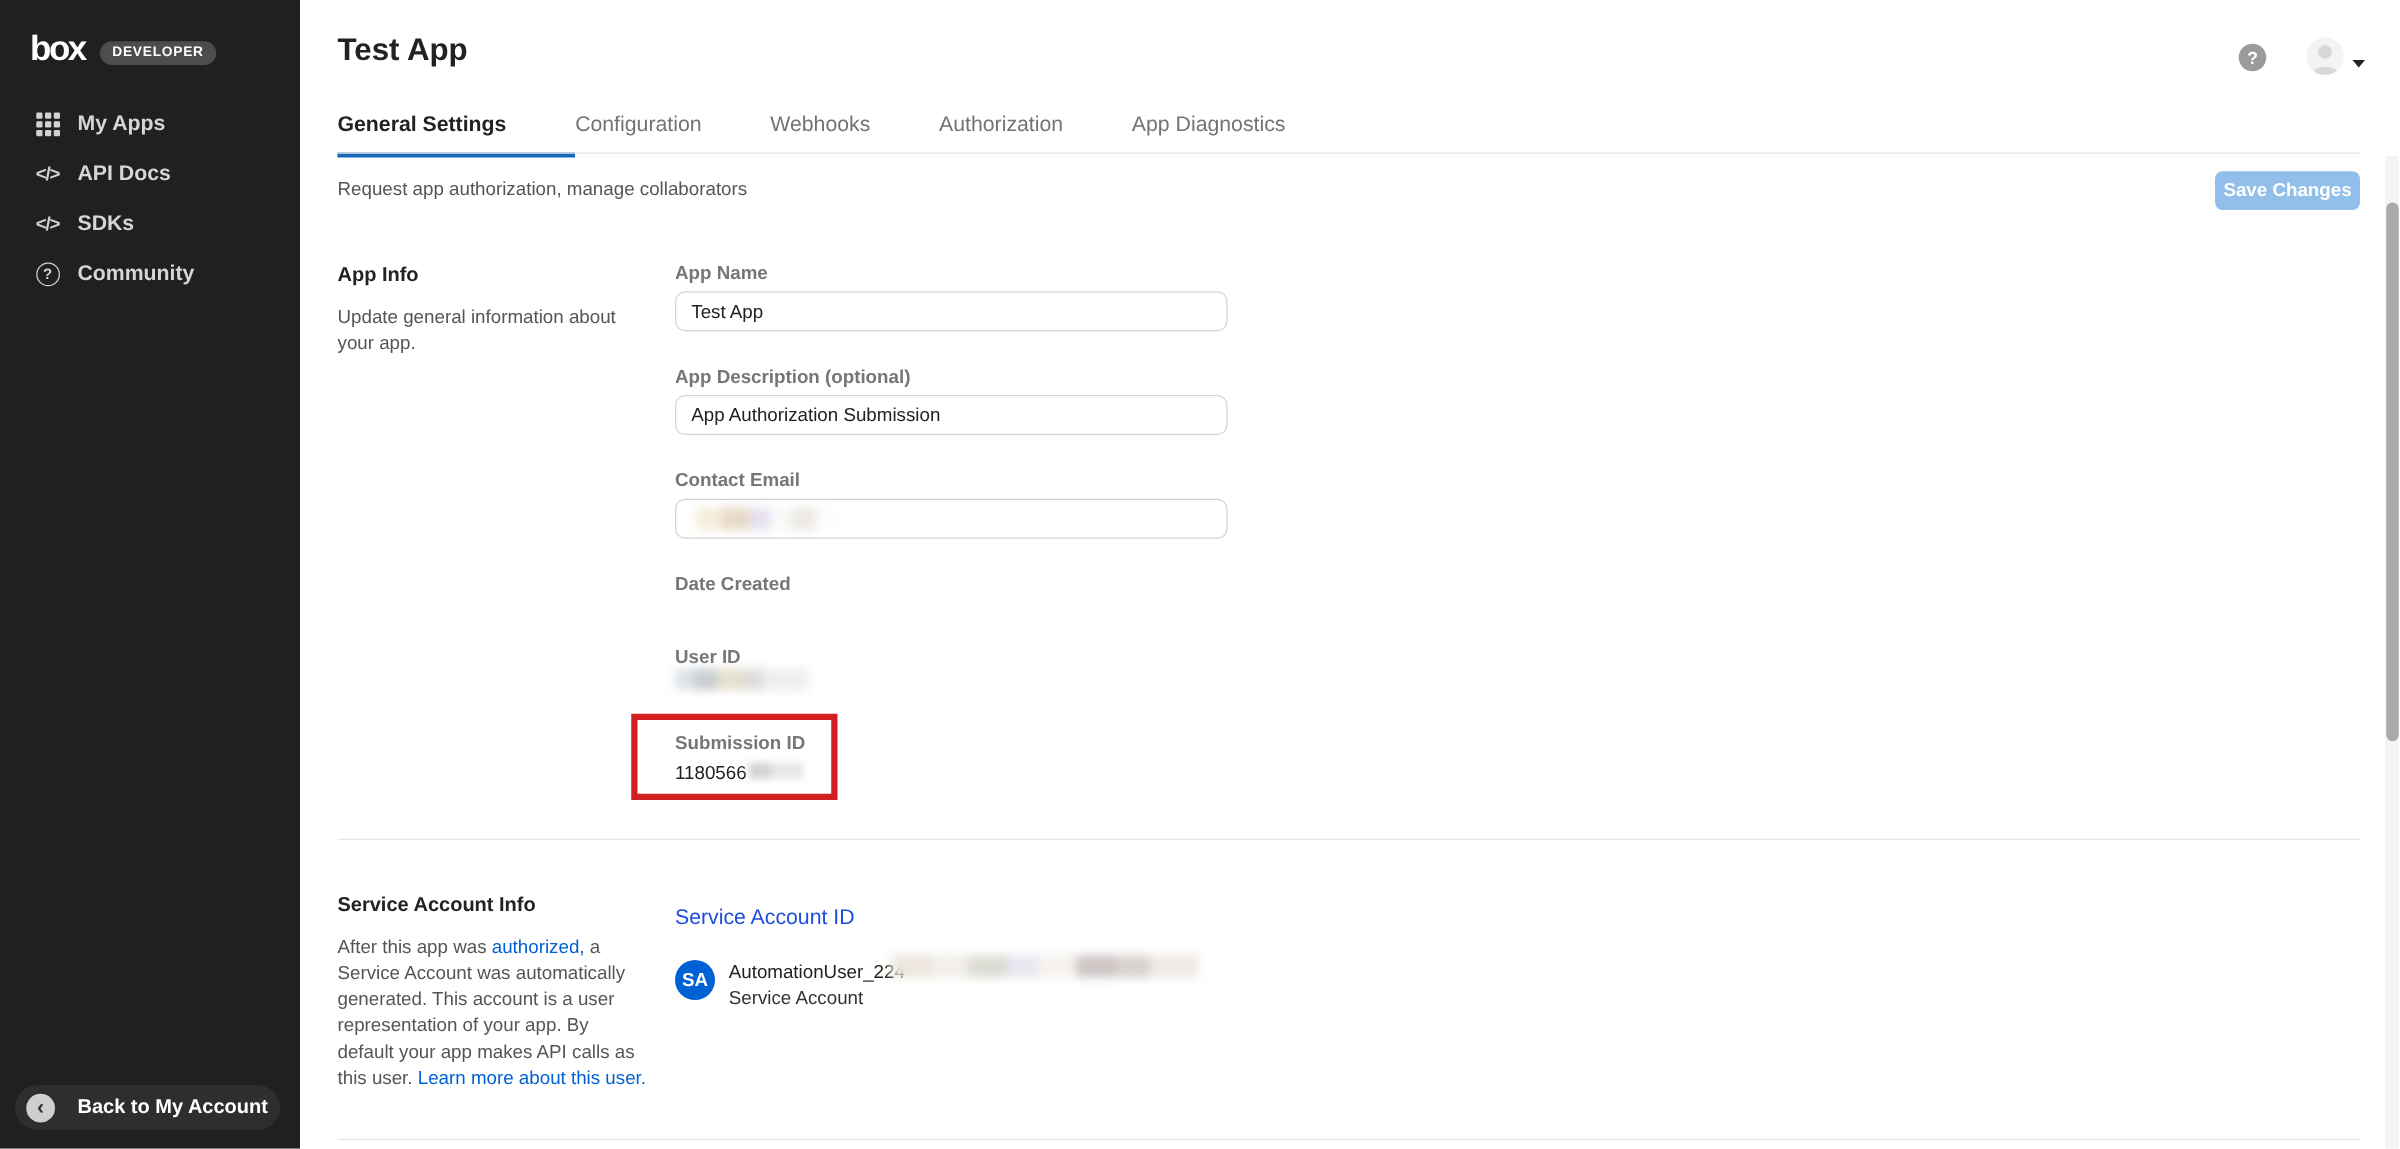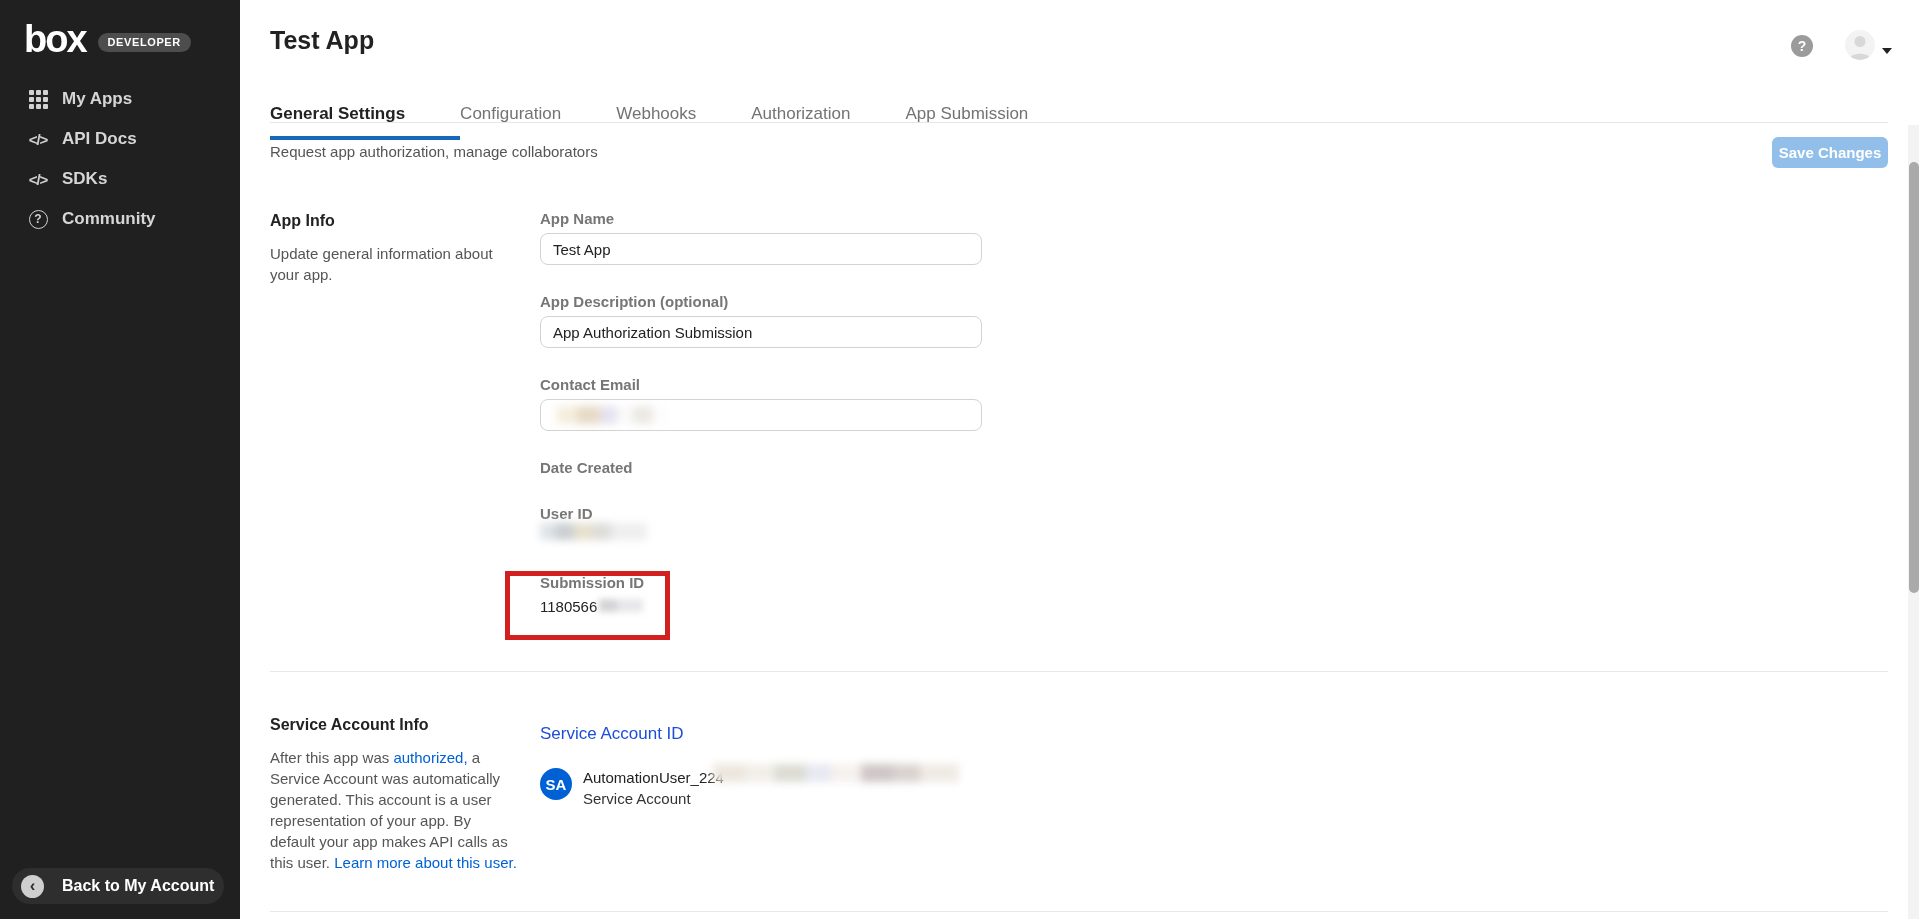--- a/index.html
+++ b/index.html
@@ -2,21 +2,21 @@
 <html><head>
 <meta charset="utf-8">
 <style>
   * { margin:0; padding:0; box-sizing:border-box; }
   html,body { width:1920px; height:919px; font-family:"Liberation Sans", sans-serif; background:#ffffff; overflow:hidden; }
   .page { position:relative; width:1920px; height:919px; background:#ffffff; }
 
   
   .sidebar { position:absolute; left:0; top:0; width:240px; height:919px; background:#202020; }
   .logo-row { position:absolute; left:24px; top:20px; display:flex; align-items:center; }
-  .box-logo { color:#ffffff; font-size:38px; font-weight:bold; letter-spacing:-2px; line-height:38px; }
+  .box-logo { color:#ffffff; font-size:28px; font-weight:bold; letter-spacing:-2px; line-height:38px; }
   .dev-badge { margin-left:12px; margin-top:6px; background:#4d4d4d; color:#ffffff; font-size:11px; font-weight:bold; letter-spacing:0.6px; border-radius:10px; padding:3px 10px 4px; }
   .nav { position:absolute; left:0; top:79px; width:240px; }
   .nav-item { display:flex; align-items:center; height:40px; padding-left:28px; cursor:pointer; color:#d2d2d2; }
   .nav-icon { width:20px; height:20px; display:flex; align-items:center; justify-content:center; margin-right:14px; flex:none; }
   .grid-icon { display:grid; grid-template-columns:repeat(3,5px); grid-template-rows:repeat(3,5px); gap:2px; }
   .grid-icon span { background:#d2d2d2; width:5px; height:5px; border-radius:1px; }
   .code-glyph { font-size:15px; font-weight:bold; color:#d2d2d2; letter-spacing:-1px; }
   .q-circle { width:19px; height:19px; border:1.6px solid #d2d2d2; border-radius:50%; display:flex; align-items:center; justify-content:center; font-size:12px; font-weight:bold; color:#d2d2d2; }
   .nav-label { font-size:17px; font-weight:600; color:#d6d6d6; }
   .back-btn { position:absolute; left:12px; top:868px; width:212px; height:36px; background:#2e2e2e; border-radius:18px; display:flex; align-items:center; padding-left:9px; cursor:pointer; }
@@ -24,21 +24,21 @@
   .back-label { margin-left:18px; color:#ffffff; font-size:16px; font-weight:bold; }
 
   
   .page-title { position:absolute; left:270px; top:26px; font-size:25px; font-weight:bold; color:#222222; }
   .help-icon { position:absolute; left:1791px; top:35px; width:22px; height:22px; background:#9b9b9b; border-radius:50%; color:#ffffff; font-size:14px; font-weight:bold; display:flex; align-items:center; justify-content:center; cursor:pointer; }
   .avatar { position:absolute; left:1845px; top:30px; width:30px; height:30px; border-radius:50%; background:#f3f3f3; overflow:hidden; cursor:pointer; }
   .avatar svg { display:block; }
   .caret-down { position:absolute; left:1882px; top:48px; width:0; height:0; border-left:5px solid transparent; border-right:5px solid transparent; border-top:6px solid #222222; cursor:pointer; }
 
   
-  .tabs { position:absolute; left:270px; top:104px; display:flex; }
+  .tabs { position:absolute; left:270px; top:90px; display:flex; }
   .tab { font-size:17px; color:#737373; padding-bottom:12px; padding-right:55px; cursor:pointer; border-bottom:4px solid transparent; }
   .tab.active { color:#222222; font-weight:600; border-bottom-color:#1668bb; }
   .tabs-line { position:absolute; left:270px; top:122px; width:1618px; height:1px; background:#e7e7e7; }
 
   .subtitle { position:absolute; left:270px; top:143px; font-size:15px; color:#555555; }
   .save-btn { position:absolute; left:1772px; top:137px; width:116px; height:31px; background:#92bfe9; color:#ffffff; font-size:15px; font-weight:bold; border:none; border-radius:6px; cursor:default; font-family:"Liberation Sans", sans-serif; }
 
   
   .section-col-left { position:absolute; left:270px; width:250px; }
   .section-heading { font-size:16px; font-weight:bold; color:#222222; }
@@ -135,21 +135,21 @@
       <path d="M4 30 C4 21.5 26 21.5 26 30 Z" fill="#d8d8d8"></path>
     </svg>
   </div>
   <div class="caret-down"></div>
 
   <div class="tabs">
     <div class="tab active">General Settings</div>
     <div class="tab">Configuration</div>
     <div class="tab">Webhooks</div>
     <div class="tab">Authorization</div>
-    <div class="tab">App Submission</div>
+    <div class="tab">App Diagnostics</div>
   </div>
   <div class="tabs-line"></div>
 
   <div class="subtitle">Request app authorization, manage collaborators</div>
   <button class="save-btn">Save Changes</button>
 
   <div class="section-col-left" style="top:212px;">
     <div class="section-heading">App Info</div>
     <div class="section-desc">Update general information about your app.</div>
   </div>
@@ -168,21 +168,21 @@
           <span style="width:20%;background:#e7dac6;"></span>
           <span style="width:16%;background:#e6e2f0;"></span>
           <span style="width:14%;background:#fafafa;"></span>
           <span style="width:18%;background:#ece9e4;"></span>
           <span style="width:14%;background:#fdfdfd;"></span>
       </div>
     </div>
 
     <div class="field-label fgap">Date Created</div>
 
-    <div class="field-label" style="margin-top:29px;">User ID</div>
+    <div class="field-label" style="margin-top:41px;">User ID</div>
     <div class="redact redact-user">
       <span style="width:14%;background:#dee3e8;"></span>
         <span style="width:18%;background:#c9ced2;"></span>
         <span style="width:18%;background:#e6e0cd;"></span>
         <span style="width:16%;background:#dcdcda;"></span>
         <span style="width:34%;background:#eeeeee;"></span>
     </div>
 
     <div class="field-label" style="margin-top:34px;">Submission ID</div>
     <div class="static-value"><span>1180566</span><span class="redact-ent">

